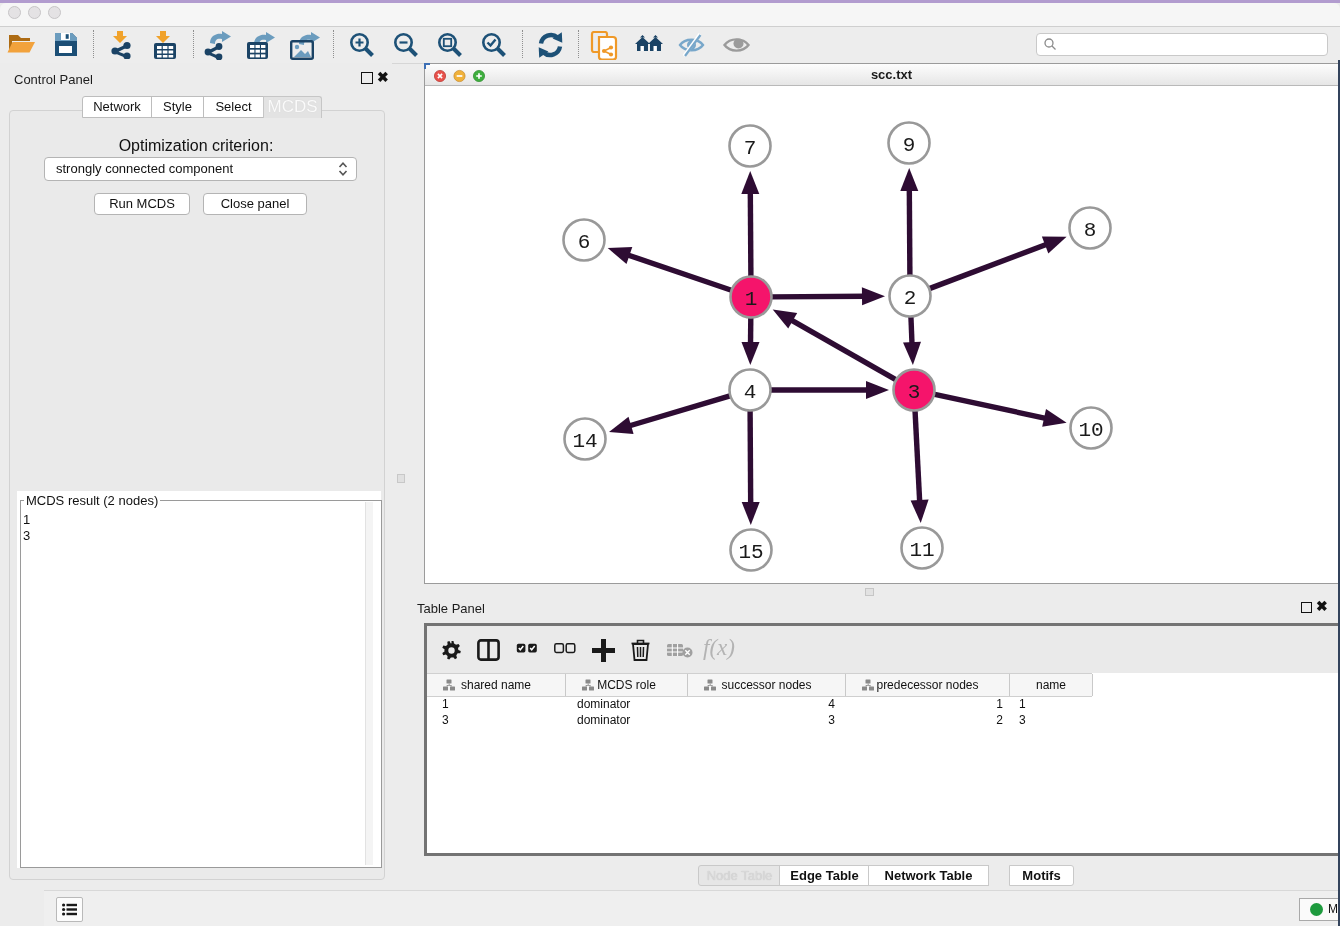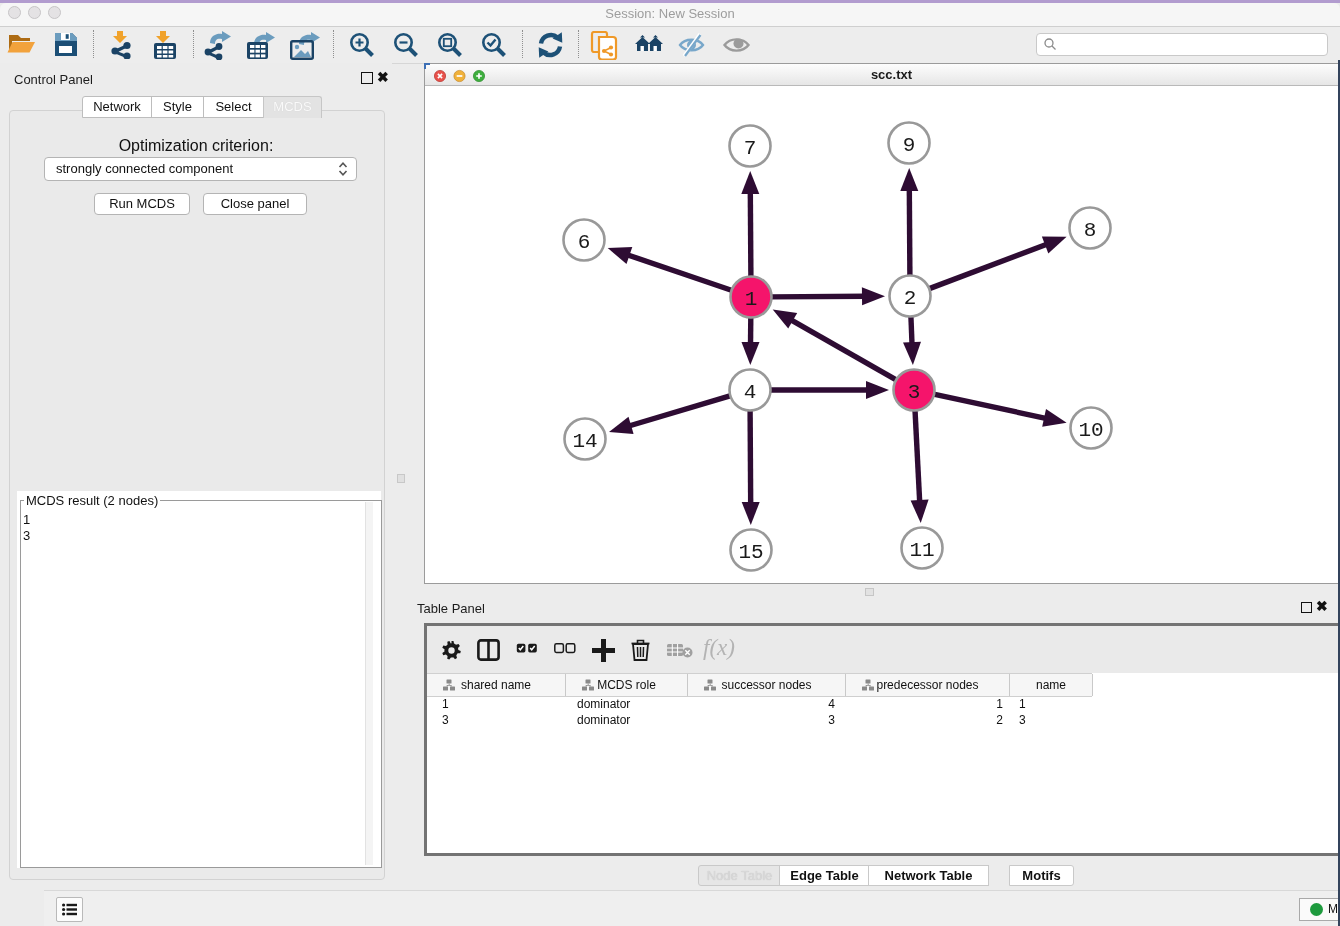--- a/index.html
+++ b/index.html
@@ -11,21 +11,20 @@
 </style>
 </head>
 <body>
 
 <div class="abs" style="left:0;top:0;width:1340px;height:3px;background:#b29ccf;"></div>
 
 <div class="abs" style="left:0;top:3px;width:1340px;height:23px;background:#f6f6f6;border-bottom:1px solid #cfcfcf;border-radius:6px 6px 0 0;">
   <div class="abs" style="left:8px;top:3px;width:11px;height:11px;border-radius:50%;background:#e4e2e4;border:1px solid #c7c5c7;"></div>
   <div class="abs" style="left:28px;top:3px;width:11px;height:11px;border-radius:50%;background:#e4e2e4;border:1px solid #c7c5c7;"></div>
   <div class="abs" style="left:48px;top:3px;width:11px;height:11px;border-radius:50%;background:#e4e2e4;border:1px solid #c7c5c7;"></div>
-  <div class="abs" style="left:0;top:3px;width:1340px;text-align:center;font-size:13px;color:#9d9d9d;">Session: New Session</div>
 </div>
 
 <div class="abs" style="left:0;top:27px;width:1340px;height:36px;background:#ededed;border-bottom:1px solid #d6d6d6;"></div>
 <svg class="ic" style="left:7px" width="30" height="26" viewBox="0 0 30 26">
   <path d="M2 4 L11 4 L14 7 L23 7 L23 10 L2 10 Z" fill="#ad6b13"></path>
   <path d="M2 4 L2 20 L5 20 L5 10 L2 10 Z" fill="#ad6b13"></path>
   <path d="M5.5 11 L28 11 L22.5 21.5 L0.5 21.5 Z" fill="#f2a23c"></path>
 </svg>
 <svg class="ic" style="left:52px" width="27" height="27" viewBox="0 0 27 27">
   <path d="M3 2 L20 2 L25 7 L25 25 L3 25 Z" fill="#1c4f76"></path>
@@ -166,21 +165,21 @@
 
   <div class="abs" style="left:9px;top:47px;width:374px;height:768px;background:#eaeaea;border:1px solid #d2d2d2;border-radius:4px;"></div>
 
   <div class="abs" style="left:82px;top:33px;width:68px;height:20px;background:#fff;border:1px solid #bdbdbd;border-radius:3px 0 0 0;
        font-size:13px;color:#111;text-align:center;line-height:20px;">Network</div>
   <div class="abs" style="left:151px;top:33px;width:51px;height:20px;background:#fff;border:1px solid #bdbdbd;
        font-size:13px;color:#111;text-align:center;line-height:20px;">Style</div>
   <div class="abs" style="left:203px;top:33px;width:59px;height:20px;background:#fff;border:1px solid #bdbdbd;
        font-size:13px;color:#111;text-align:center;line-height:20px;">Select</div>
   <div class="abs" style="left:263px;top:33px;width:57px;height:21px;background:#e3e3e3;border:1px solid #c6c6c6;border-bottom:none;border-radius:0 3px 0 0;
-       font-size:13px;color:#fafafa;text-align:center;line-height:20px;text-shadow:0 0 1px #cccccc;">MCDS</div>
+       font-size:17px;color:#fafafa;text-align:center;line-height:20px;text-shadow:0 0 1px #cccccc;">MCDS</div>
 
   <div class="abs" style="left:0;top:74px;width:392px;text-align:center;font-size:16px;color:#111;">Optimization criterion:</div>
   <div class="abs" style="left:44px;top:94px;width:311px;height:22px;background:#fff;border:1px solid #b4b4b4;border-radius:4px;">
     <div class="abs" style="left:11px;top:3px;font-size:13px;color:#111;">strongly connected component</div>
     <svg width="10" height="14" style="position:absolute;right:8px;top:4px" viewBox="0 0 10 14">
       <path d="M1.5 5 L5 1.2 L8.5 5" fill="none" stroke="#555" stroke-width="1.6"></path>
       <path d="M1.5 9 L5 12.8 L8.5 9" fill="none" stroke="#555" stroke-width="1.6"></path>
     </svg>
   </div>
   <div class="abs" style="left:94px;top:130px;width:94px;height:20px;background:#fff;border:1px solid #b4b4b4;border-radius:4px;

